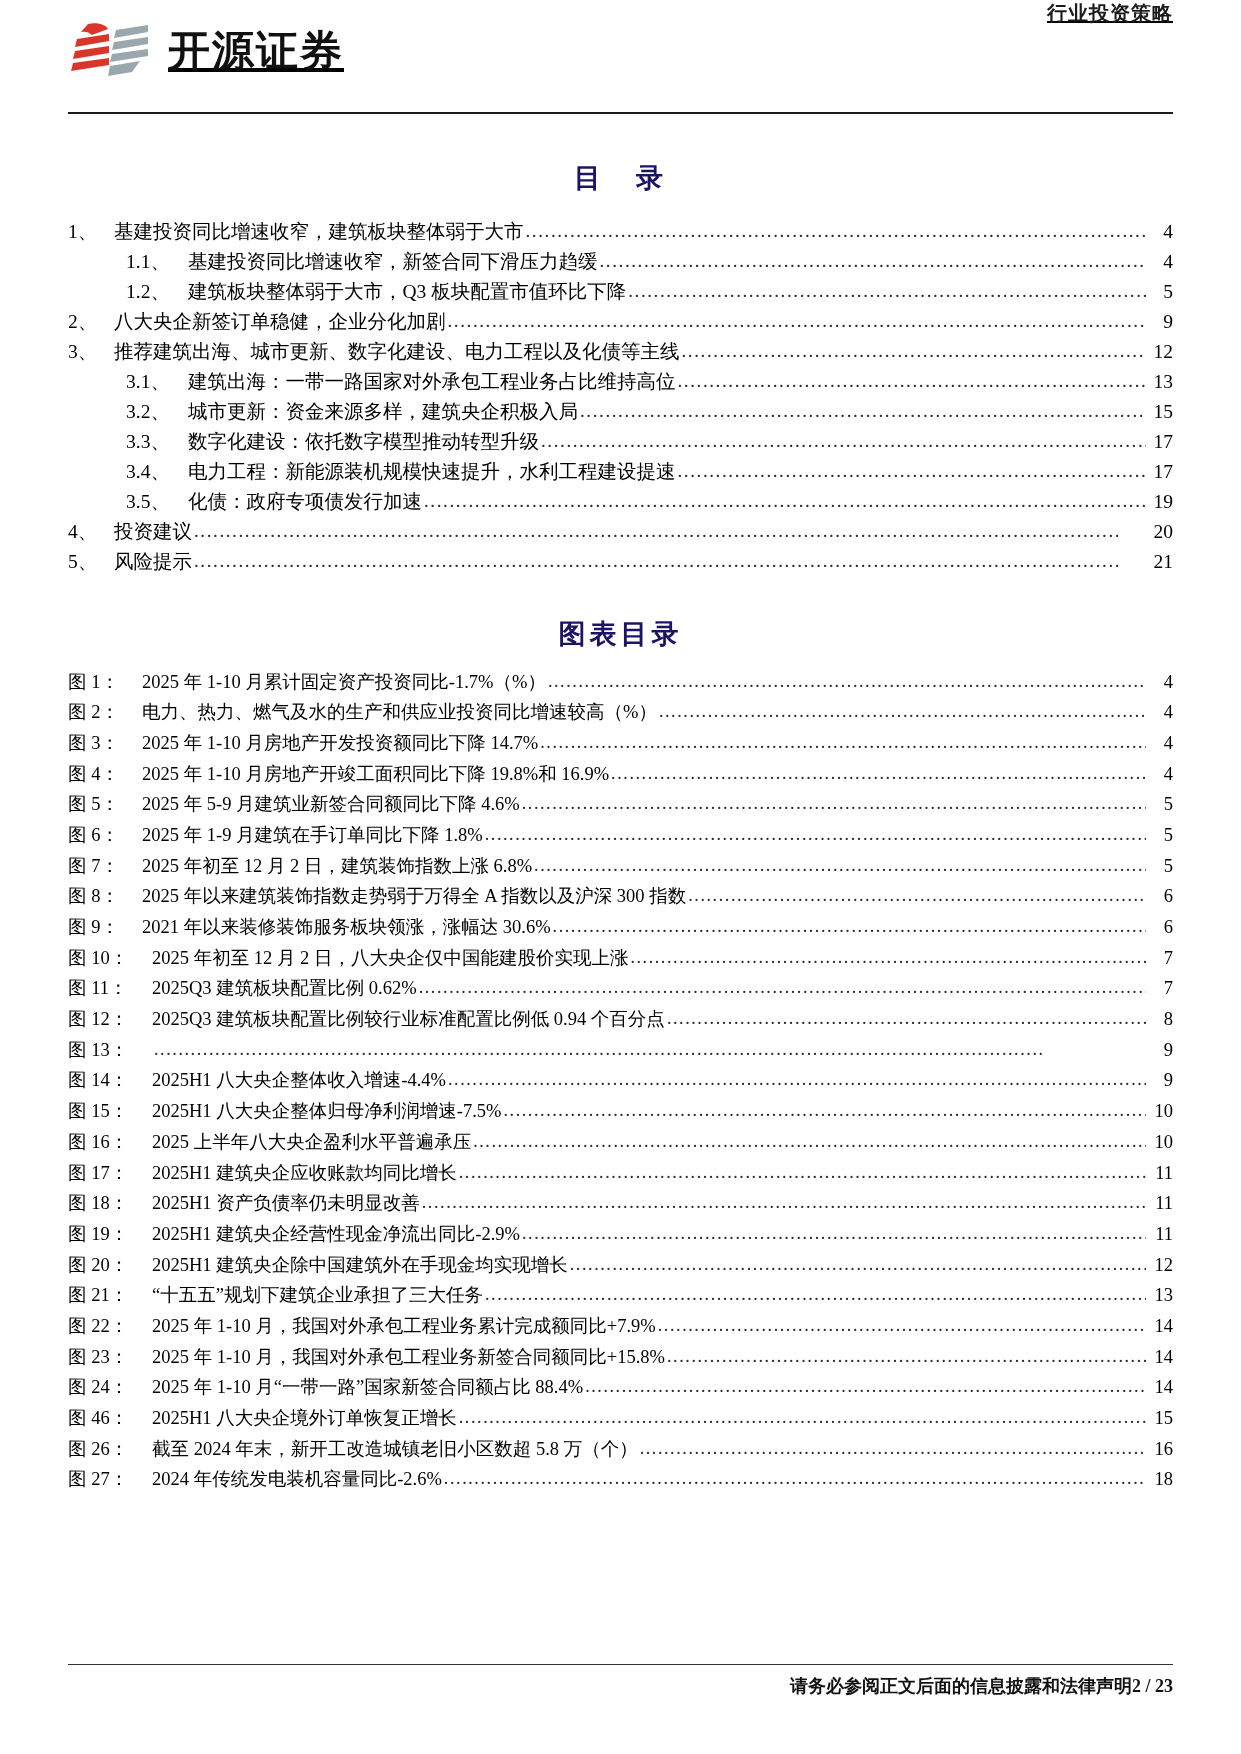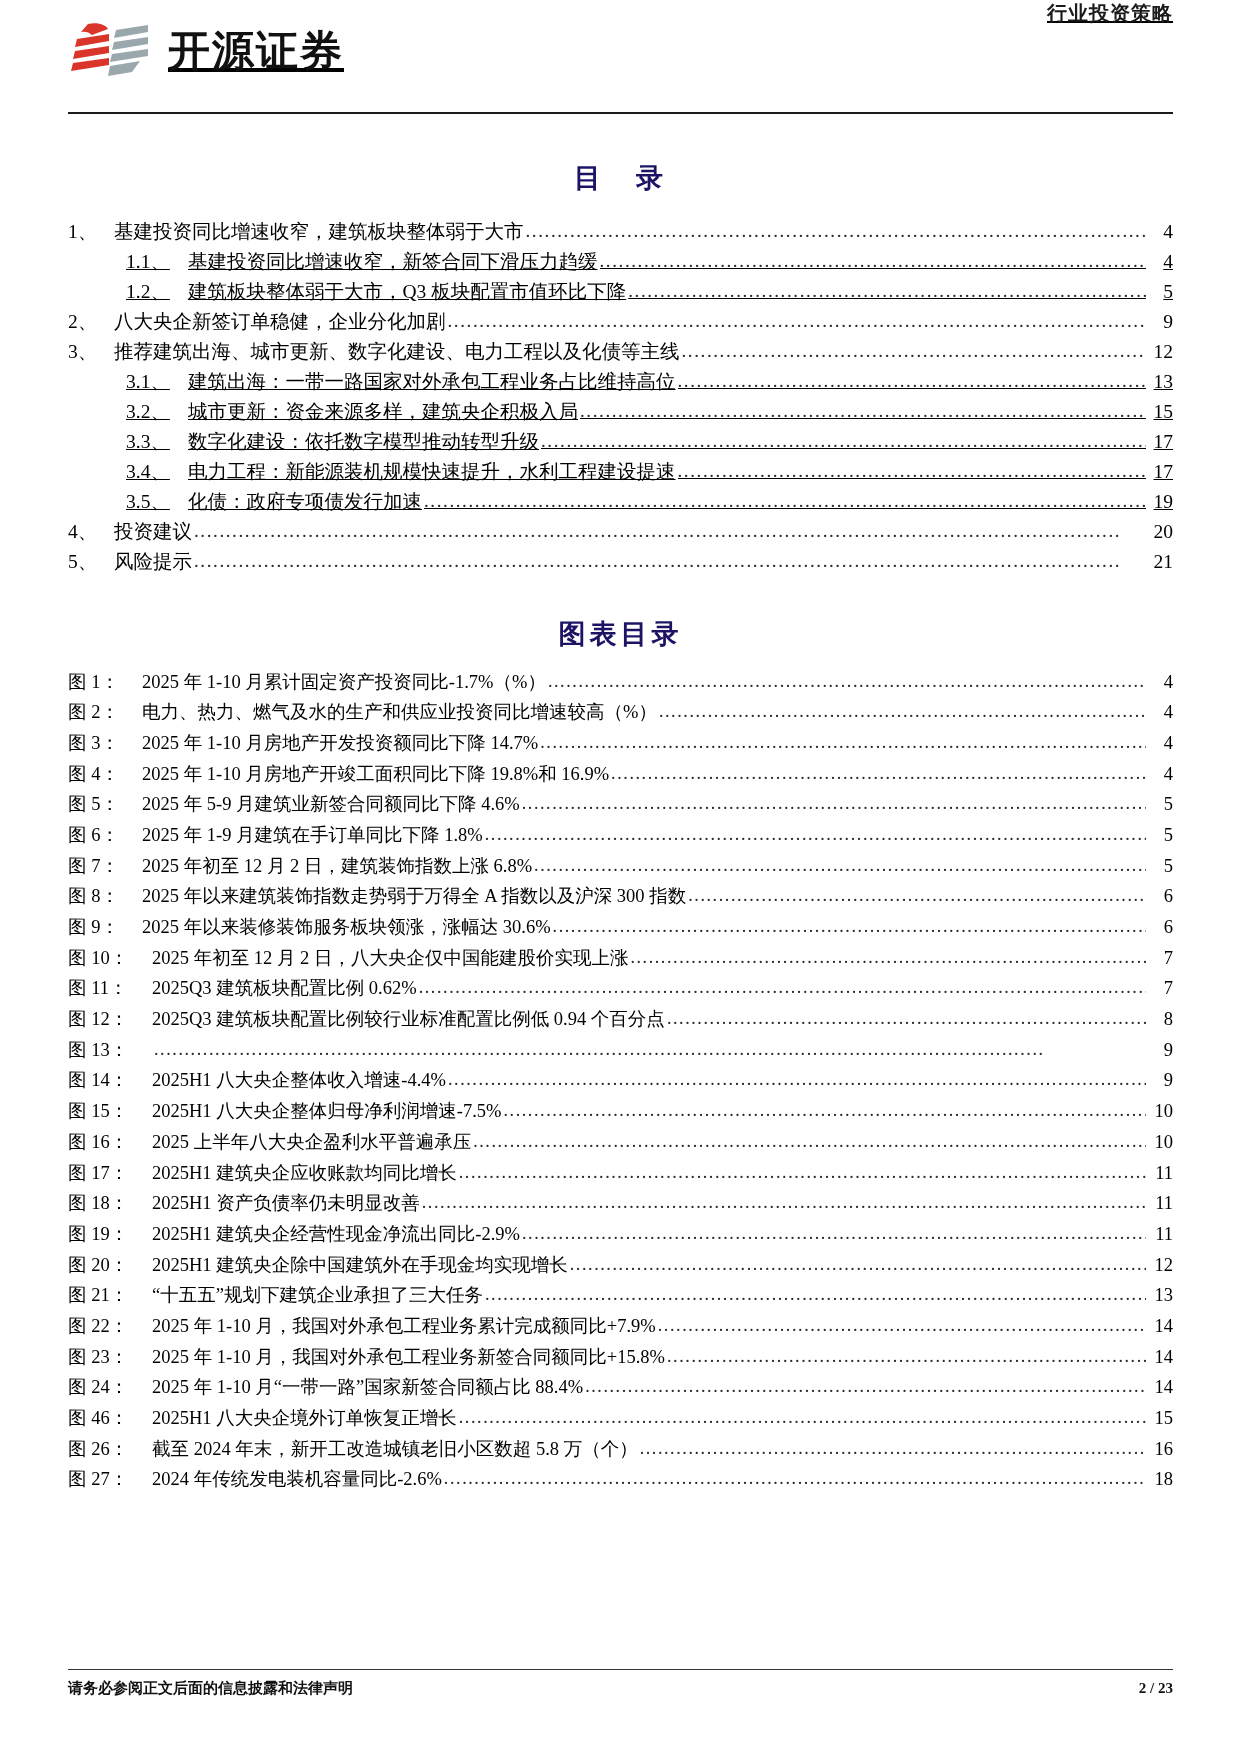--- a/index.html
+++ b/index.html
@@ -74,21 +74,21 @@
   .toc-list, .fig-list { margin: 0; padding: 0; list-style: none; }
 
   .toc-row {
     display: flex;
     align-items: baseline;
     font-size: 19.5px;
     line-height: 1.0;
     margin-bottom: 10.5px;
     white-space: nowrap;
   }
-  .toc-row.lvl2 { padding-left: 58px; text-decoration: underline; }
+  .toc-row.lvl2 { padding-left: 58px; }
 
   .toc-num {
     flex: none;
     letter-spacing: 0px;
   }
   .toc-row.lvl1 .toc-num { width: 46px; }
   .toc-row.lvl2 .toc-num { width: 62px; }
 
   .toc-text { flex: none; }
 
@@ -131,24 +131,24 @@
   
   .footer {
     position: absolute;
     left: 68px;
     right: 68px;
     bottom: 56px;
   }
   .footer-rule { border-top: 1.4px solid #333; }
   .footer-inner {
     display: flex;
-    justify-content: space-between;
+    justify-content: flex-end;
     align-items: baseline;
     padding-top: 9px;
-    font-size: 15px;
+    font-size: 18px;
     font-weight: 700;
     color: #111;
   }
 </style>
 </head>
 <body>
 
 <div class="page">
 
   <div class="header">
@@ -298,21 +298,21 @@
       <span class="pageno">5</span>
     </li>
     <li class="fig-row">
       <span class="fig-label">图 8：</span>
       <span class="fig-text">2025 年以来建筑装饰指数走势弱于万得全 A 指数以及沪深 300 指数</span>
       <span class="leader">..................................................................................................................................................</span>
       <span class="pageno">6</span>
     </li>
     <li class="fig-row">
       <span class="fig-label">图 9：</span>
-      <span class="fig-text">2025 年以来装修装饰服务板块领涨，涨幅达 30.6%</span>
+      <span class="fig-text">2021 年以来装修装饰服务板块领涨，涨幅达 30.6%</span>
       <span class="leader">..................................................................................................................................................</span>
       <span class="pageno">6</span>
     </li>
     <li class="fig-row">
       <span class="fig-label wide">图 10：</span>
       <span class="fig-text">2025 年初至 12 月 2 日，八大央企仅中国能建股价实现上涨</span>
       <span class="leader">..................................................................................................................................................</span>
       <span class="pageno">7</span>
     </li>
     <li class="fig-row">

